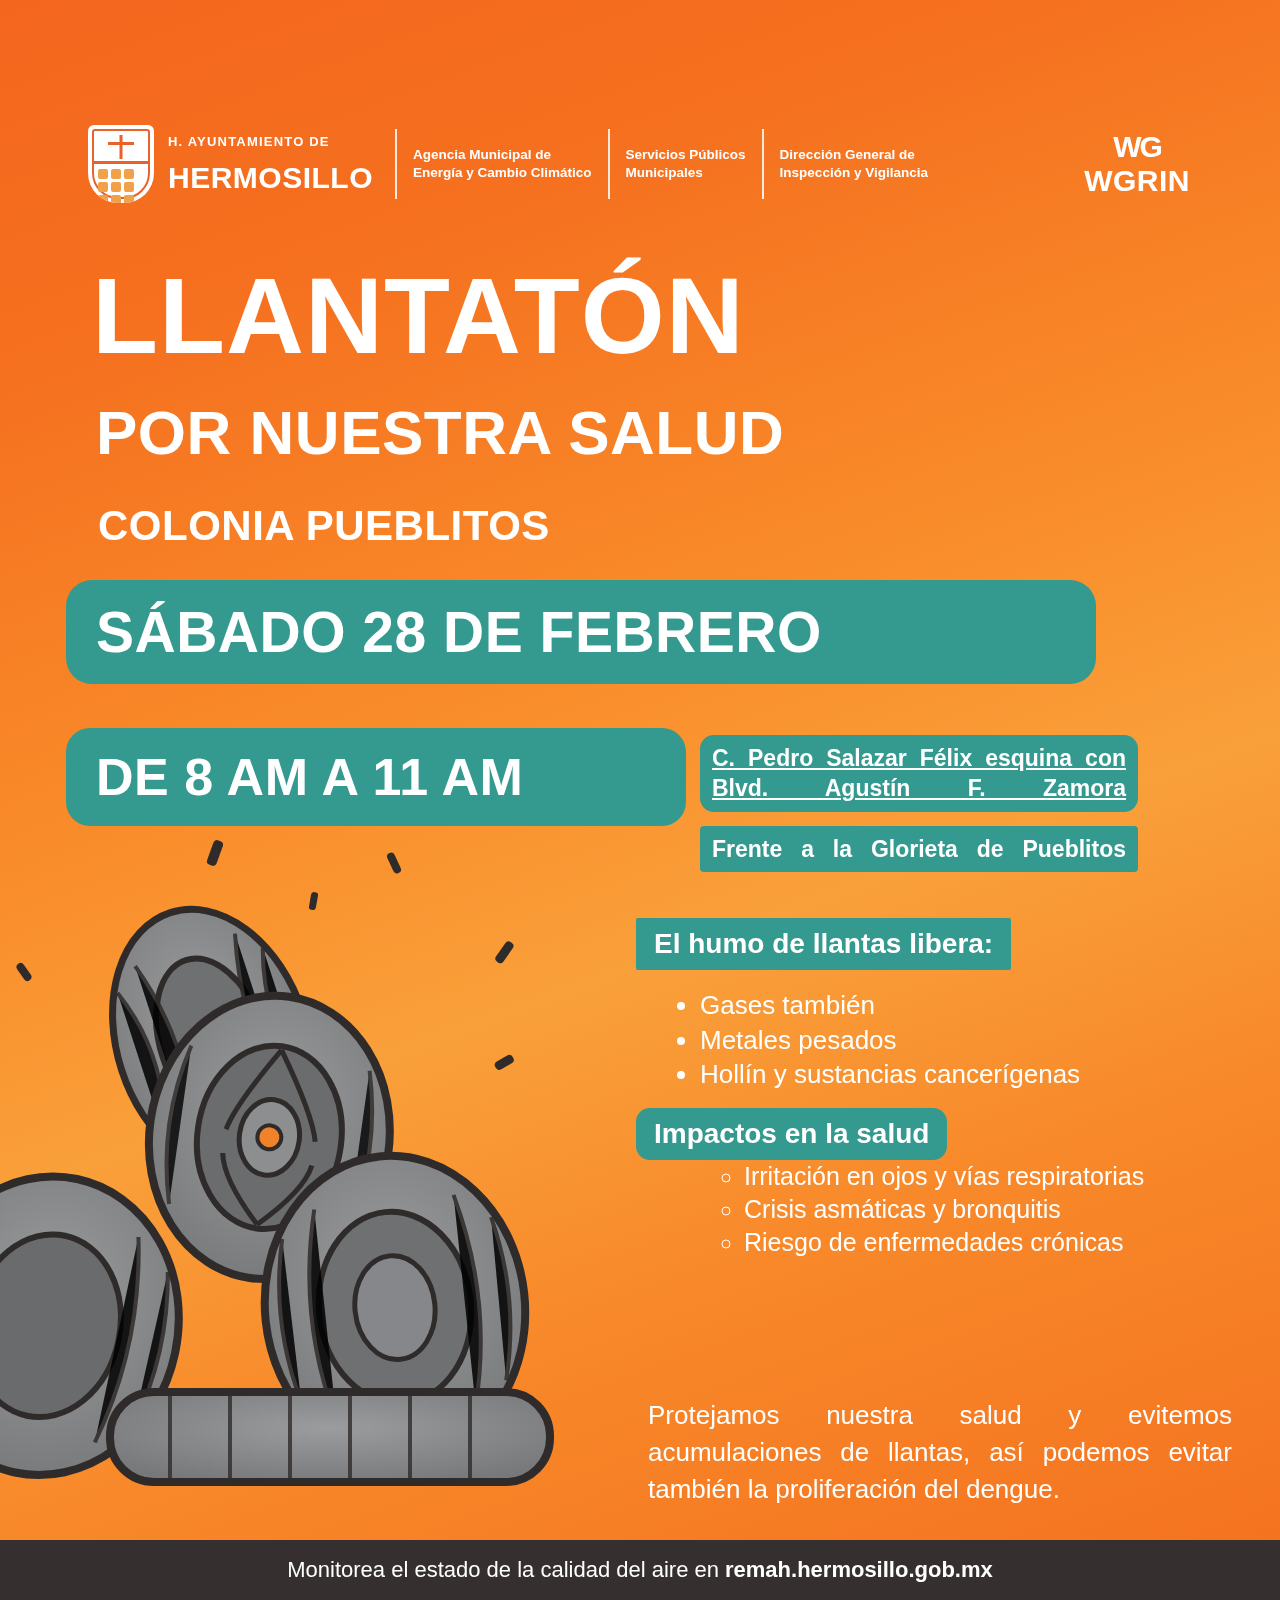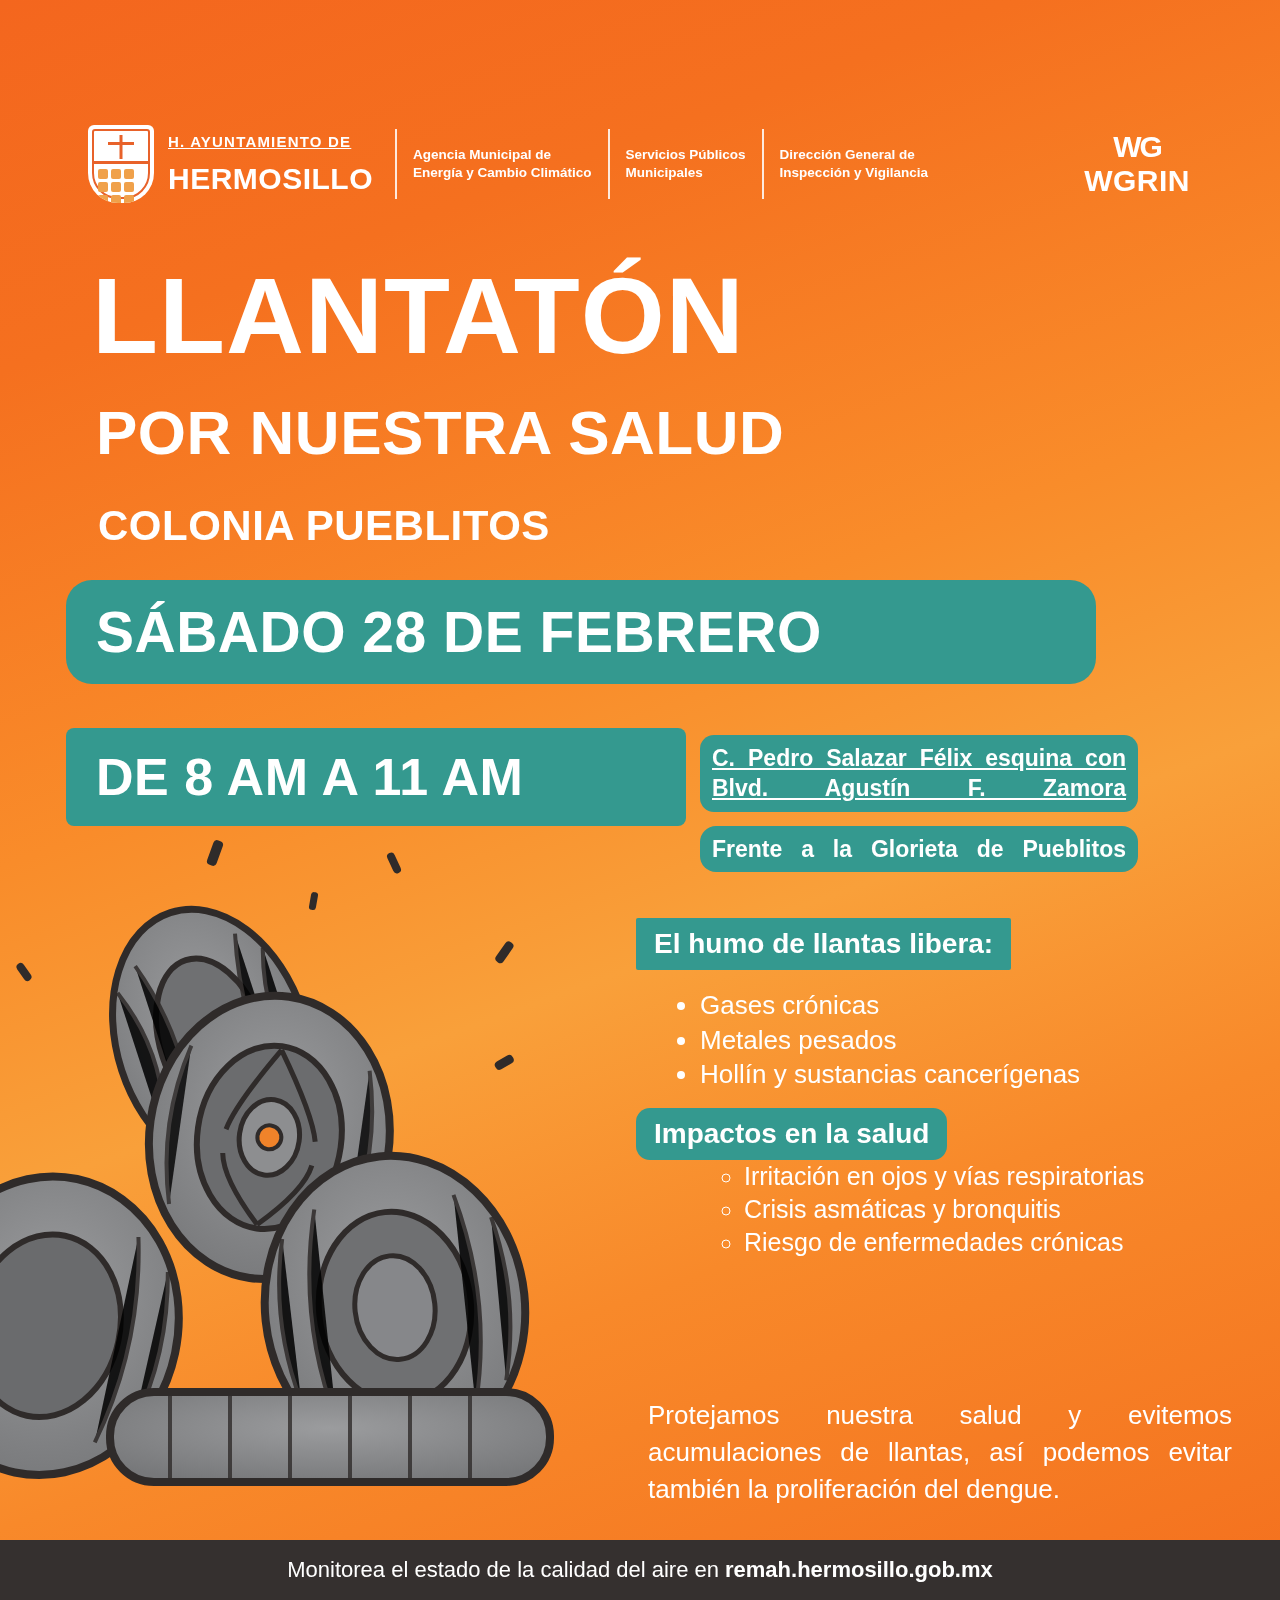--- a/index.html
+++ b/index.html
@@ -56,21 +56,21 @@
     display: flex; flex-wrap: wrap; gap: 3px;
   }
   .crest-dots i { width: 10px; height: 10px; background: #f0a14a; border-radius: 2px; display: block; }
   .ayto {
     flex: 0 0 auto;
     color: #fff;
     line-height: 1;
     padding-right: 22px;
   }
   .ayto .small {
-    font-size: 15px; font-weight: 700; letter-spacing: 1.2px; margin-bottom: 15px; text-decoration: underline;
+    font-size: 13px; font-weight: 700; letter-spacing: 1.2px; margin-bottom: 15px;
   }
   .ayto .big {
     font-size: 30px; font-weight: 800; letter-spacing: 0.5px;
   }
   .divider {
     width: 2px; align-self: stretch; background: rgba(255,255,255,.85);
     margin: 4px 0;
   }
   .dept {
     color: #fff;
@@ -120,37 +120,37 @@
     display: flex; align-items: center;
   }
   .bar-date span {
     color: #fff; font-size: 57px; font-weight: 800; letter-spacing: 0.5px;
     padding-left: 30px;
   }
   .bar-time {
     position: absolute; left: 66px; top: 728px;
     width: 620px; height: 98px;
     background: #34998f;
-    border-radius: 8px;
+    border-radius: 24px;
     display: flex; align-items: center;
   }
   .bar-time span {
     color: #fff; font-size: 52px; font-weight: 800; letter-spacing: 0.5px;
     padding-left: 30px;
   }
   .addr1 {
     position: absolute; left: 700px; top: 735px; width: 438px;
     background: #34998f; border-radius: 14px;
     color: #fff; font-size: 23px; font-weight: 700;
     line-height: 1.32; padding: 8px 12px 8px 12px;
     text-align: justify; text-align-last: justify; text-decoration: underline;
   }
   .addr2 {
     position: absolute; left: 700px; top: 826px; width: 438px;
-    background: #34998f; border-radius: 16px;
+    background: #34998f; border-radius: 4px;
     color: #fff; font-size: 23px; font-weight: 700;
     line-height: 1.32; padding: 8px 12px 8px 12px;
     text-align: justify; text-align-last: justify;
   }
   
   .head-smoke {
     position: absolute; left: 636px; top: 918px;
     background: #34998f; border-radius: 2px;
     padding: 10px 18px;
     color: #fff; font-size: 28px; font-weight: 800;
@@ -332,21 +332,21 @@
           <path d="M240 32 v86"></path>
             <path d="M300 32 v86"></path>
             <path d="M360 32 v86"></path>
         </g>
       </g>
     </svg>
   </div>
 
   <div class="head-smoke">El humo de llantas libera:</div>
   <ul class="list-smoke">
-    <li>Gases crónicas</li>
+    <li>Gases también</li>
     <li>Metales pesados</li>
     <li>Hollín y sustancias cancerígenas</li>
   </ul>
 
   <div class="head-health">Impactos en la salud</div>
   <ul class="list-health">
     <li class="justified">Irritación en ojos y vías respiratorias</li>
     <li>Crisis asmáticas y bronquitis</li>
     <li>Riesgo de enfermedades crónicas</li>
   </ul>

